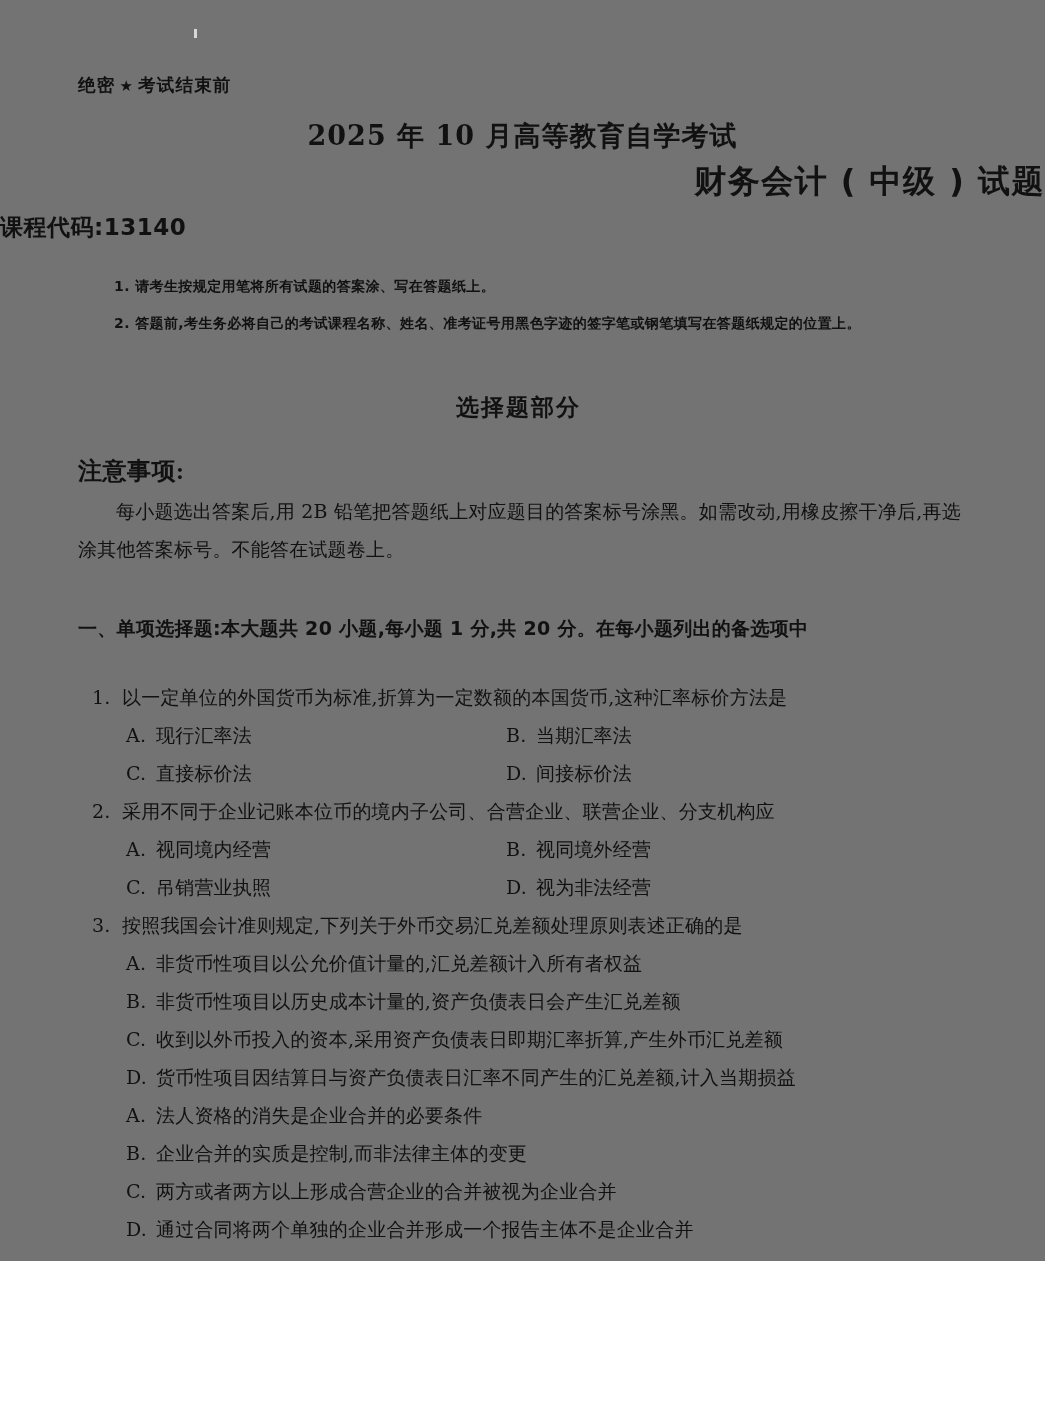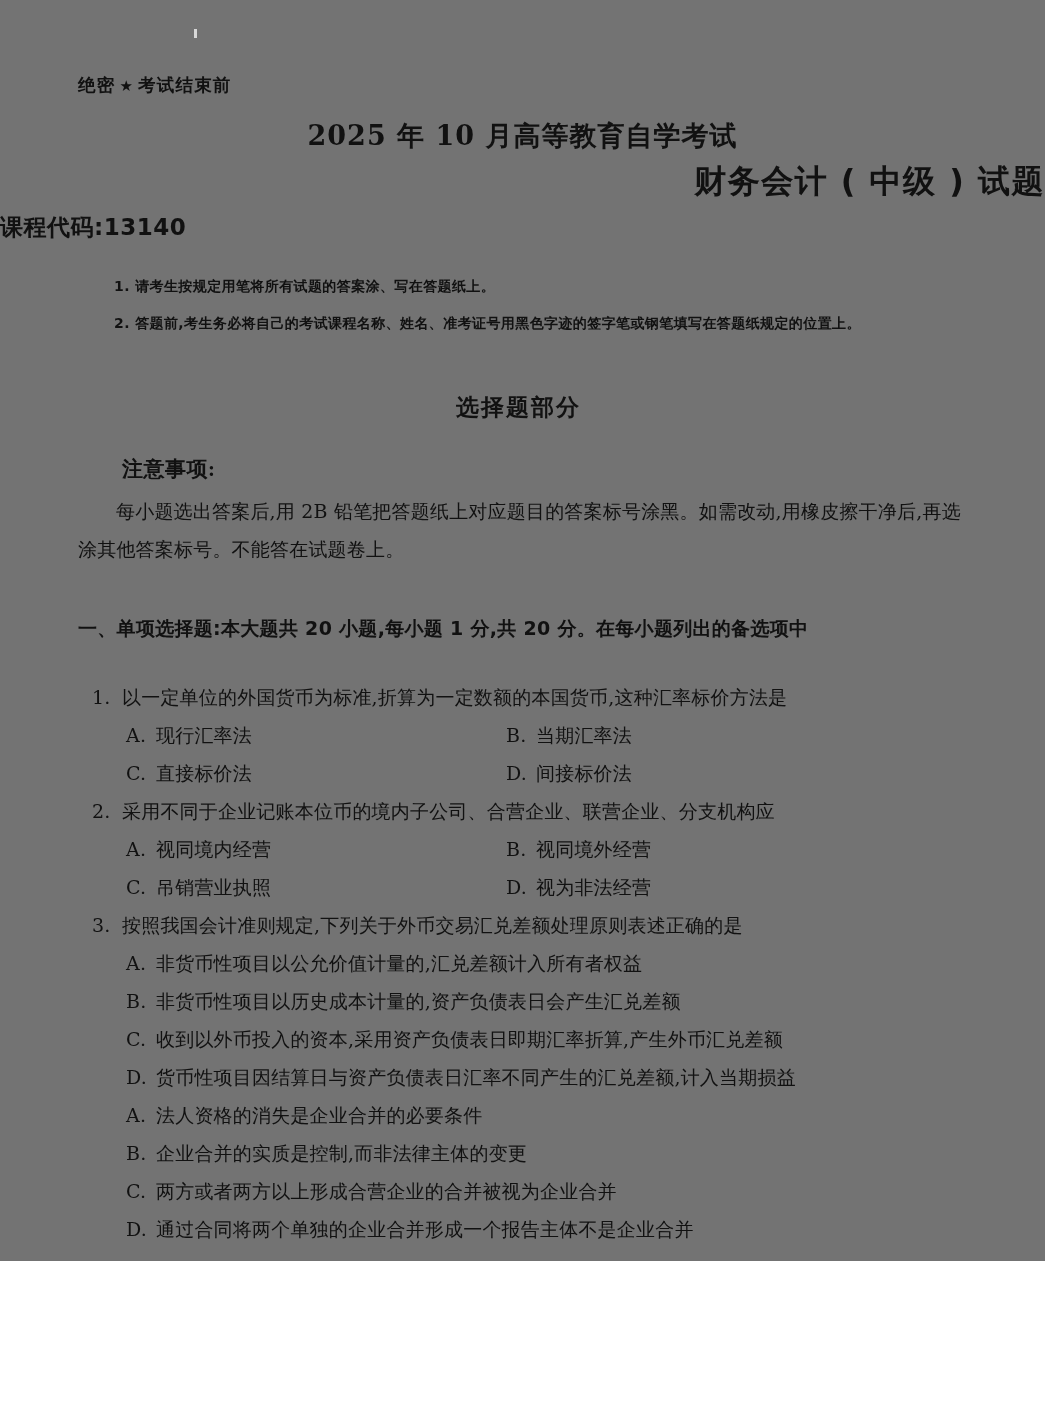--- a/index.html
+++ b/index.html
@@ -101,23 +101,22 @@
     letter-spacing: 2px;
   }
 
   
   .notes-label {
     position: absolute;
     left: 78px;
     top: 455px;
     font-family: Liberation Serif, serif;
     font-weight: bold;
-    font-size: 21px;
+    font-size: 24px;
     letter-spacing: 0.5px;
-    margin-left: 44px;
   }
   .notes-body {
     position: absolute;
     left: 78px;
     top: 492px;
     width: 892px;
     font-family: "DejaVu Serif", "Liberation Serif", serif;
     font-size: 19px;
     line-height: 38px;
     text-indent: 38px;

